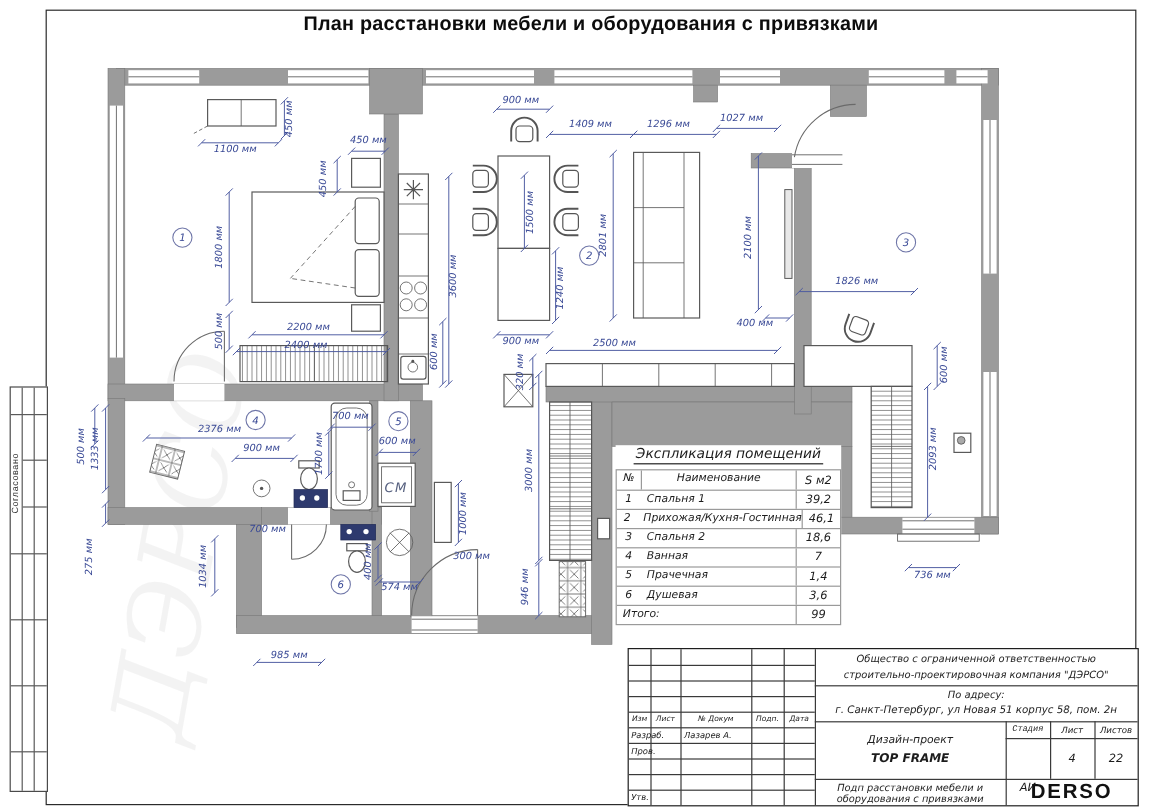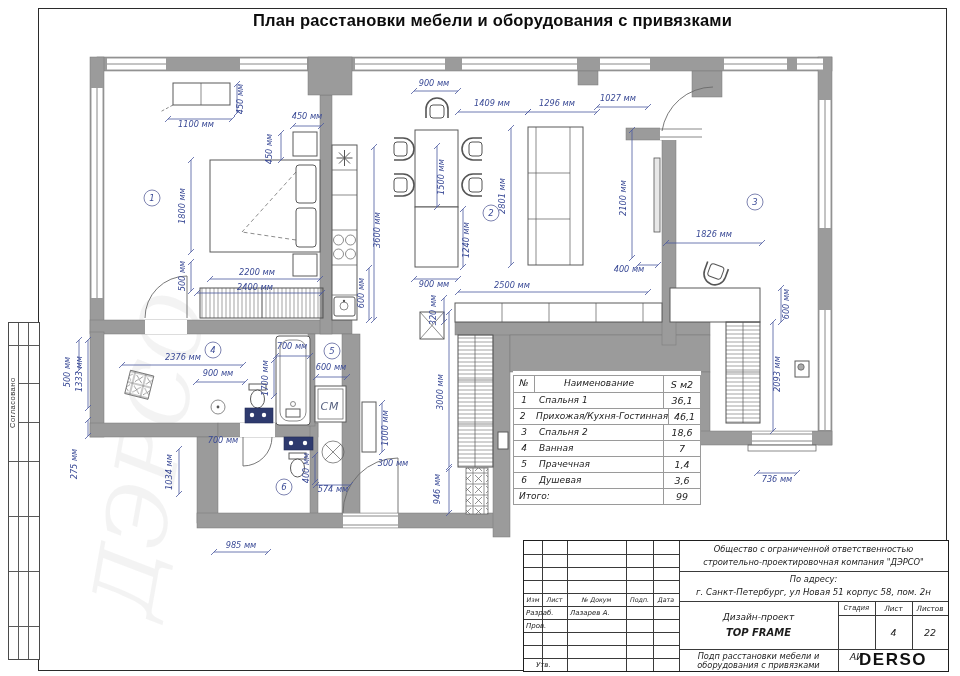--- a/index.html
+++ b/index.html
@@ -457,31 +457,32 @@
       </g>
     <g id="g-labels">
         <text x="330" y="410" text-anchor="middle" style="font:italic 11px &quot;DejaVu Sans&quot;,sans-serif;fill:#56607f;letter-spacing:1px;">СМ</text>
       </g>
   </svg>
 
   <div id="frame" class="abs"></div>
   <div id="sheet-title" class="abs">План расстановки мебели и оборудования с привязками</div>
 
   <div id="exp" class="abs">
+    <div id="exp-title"><span>Экспликация помещений</span></div>
     <div id="exp-grid" style="border-top:1px solid #9a9a9a;">
       <div class="erow hdr" style="border-top:none;">
         <span class="ec1">№</span>
         <span class="ec2" style="text-align:center;padding-left:0;">Наименование</span>
         <span class="ec3">S м2</span>
       </div>
       <div id="exp-body">
           <div class="erow">
             <span class="ec1" style="border-right: none;">1</span>
             <span class="ec2">Спальня 1</span>
-            <span class="ec3">36,1</span>
+            <span class="ec3">39,2</span>
           </div>
           <div class="erow">
             <span class="ec1" style="border-right: none;">2</span>
             <span class="ec2">Прихожая/Кухня-Гостинная</span>
             <span class="ec3">46,1</span>
           </div>
           <div class="erow">
             <span class="ec1" style="border-right: none;">3</span>
             <span class="ec2">Спальня 2</span>
             <span class="ec3">18,6</span>
@@ -536,21 +537,21 @@
     <div class="ln" style="left:314px;top:74px;width:110px;height:1px;"></div>
 
     <div class="cell" style="left:0;top:52px;width:18px;height:13px;font-size:6.3px;">Изм</div>
     <div class="cell" style="left:18px;top:52px;width:25px;height:13px;font-size:6.3px;">Лист</div>
     <div class="cell" style="left:43px;top:52px;width:59px;height:13px;font-size:6.3px;">№ Докум</div>
     <div class="cell" style="left:102px;top:52px;width:27px;height:13px;font-size:6.3px;">Подп.</div>
     <div class="cell" style="left:129px;top:52px;width:26px;height:13px;font-size:6.3px;">Дата</div>
     <div class="cell lft" style="left:0;top:65px;width:43px;height:13px;">Разраб.</div>
     <div class="cell lft" style="left:44px;top:65px;width:58px;height:13px;">Лазарев А.</div>
     <div class="cell lft" style="left:0;top:78px;width:43px;height:13px;">Пров.</div>
-    <div class="cell lft" style="left:0;top:117px;width:43px;height:13px;margin-left:10px;">Утв.</div>
+    <div class="cell lft" style="left:0;top:117px;width:43px;height:13px;">Утв.</div>
 
     <div class="cell" style="left:155px;top:14px;width:269px;height:14px;font-size:8.3px;">строительно-проектировочная компания "ДЭРСО"</div>
     <div class="cell" style="left:155px;top:1px;width:269px;height:14px;font-size:8.3px;">Общество с ограниченной ответственностью</div>
     <div class="cell" style="left:155px;top:31px;width:269px;height:13px;font-size:8.3px;">По адресу:</div>
     <div class="cell" style="left:155px;top:44px;width:269px;height:14px;font-size:8.6px;">г. Санкт-Петербург, ул Новая 51 корпус 58, пом. 2н</div>
 
     <div class="cell" style="left:155px;top:68px;width:159px;height:16px;font-size:9px;">Дизайн-проект</div>
     <div class="cell" style="left:155px;top:83px;width:159px;height:16px;font-size:10px;font-weight:bold;">TOP FRAME</div>
 
     <div class="cell" style="left:314px;top:60px;width:37px;height:14px;font-size:7.2px;font-family:Liberation Mono, monospace;">Стадия</div>

